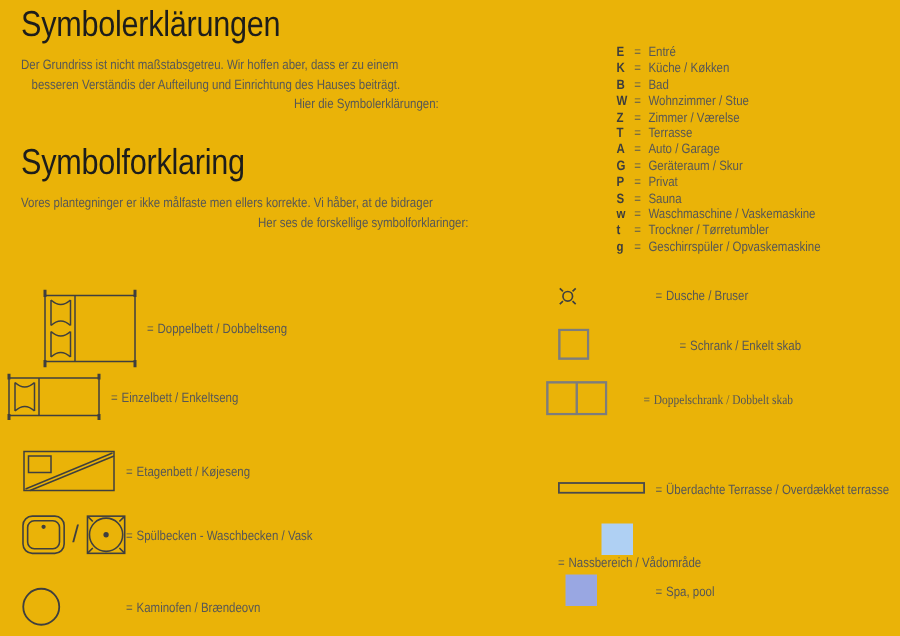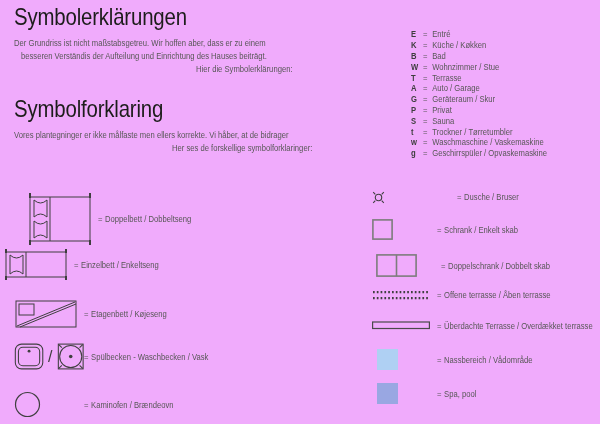--- a/index.html
+++ b/index.html
@@ -1,17 +1,17 @@
 <!DOCTYPE html>
 <html><head>
 <meta charset="utf-8">
 <style>
   html,body{margin:0;padding:0;}
   .page{
-    position:relative;width:600px;height:424px;background:#f0abfc;overflow:hidden;
+    position:relative;width:600px;height:424px;background:#eab308;overflow:hidden;
     font-family:"Liberation Sans","DejaVu Sans",sans-serif;color:#575756;
   }
   .cond{display:inline-block;transform:scaleX(0.85);transform-origin:0 50%;white-space:nowrap;}
   .h1{
     position:absolute;left:14px;margin:0;font-size:24px;font-weight:400;
     color:#1d1d1b;letter-spacing:-0.2px;line-height:26px;
   }
   .para{position:absolute;left:14px;font-size:9px;line-height:13px;color:#575756;text-align:right;}
   .para div{white-space:nowrap;}
 
@@ -123,94 +123,88 @@
     <div class="code-row">
         <span class="cond"><span class="letter">K</span><span class="eq">=</span><span>Küche / Køkken</span></span>
       </div>
     <div class="code-row">
         <span class="cond"><span class="letter">B</span><span class="eq">=</span><span>Bad</span></span>
       </div>
     <div class="code-row">
         <span class="cond"><span class="letter">W</span><span class="eq">=</span><span>Wohnzimmer / Stue</span></span>
       </div>
     <div class="code-row">
+        <span class="cond"><span class="letter">Z</span><span class="eq">=</span><span>Zimmer / Værelse</span></span>
+      </div>
+    <div class="code-row">
         <span class="cond"><span class="letter">T</span><span class="eq">=</span><span>Terrasse</span></span>
       </div>
     <div class="code-row">
         <span class="cond"><span class="letter">A</span><span class="eq">=</span><span>Auto / Garage</span></span>
       </div>
     <div class="code-row">
         <span class="cond"><span class="letter">G</span><span class="eq">=</span><span>Geräteraum / Skur</span></span>
       </div>
     <div class="code-row">
         <span class="cond"><span class="letter">P</span><span class="eq">=</span><span>Privat</span></span>
       </div>
     <div class="code-row">
         <span class="cond"><span class="letter">S</span><span class="eq">=</span><span>Sauna</span></span>
       </div>
     <div class="code-row">
+        <span class="cond"><span class="letter">w</span><span class="eq">=</span><span>Waschmaschine / Vaskemaskine</span></span>
+      </div>
+    <div class="code-row">
         <span class="cond"><span class="letter">t</span><span class="eq">=</span><span>Trockner / Tørretumbler</span></span>
       </div>
     <div class="code-row">
-        <span class="cond"><span class="letter">w</span><span class="eq">=</span><span>Waschmaschine / Vaskemaskine</span></span>
-      </div>
-    <div class="code-row">
         <span class="cond"><span class="letter">g</span><span class="eq">=</span><span>Geschirrspüler / Opvaskemaskine</span></span>
       </div>
   </div>
 
-  <div class="sym-row right" style="left:372px;top:190px;height:14px;gap:20px;">
+  <div class="sym-row right" style="left:372px;top:190px;height:14px;">
     <span class="icon-cell">
       <svg width="13" height="13" viewBox="0 0 13 13" fill="none" stroke="#3f3f3f" stroke-width="1.1">
         <circle cx="6.5" cy="6.5" r="3.2"></circle>
         <path d="M1.2,1.2 L3.3,3.3 M11.8,1.2 L9.7,3.3 M1.2,11.8 L3.3,9.7 M11.8,11.8 L9.7,9.7"></path>
       </svg>
     </span>
     <span class="lbl cond"><span class="eq">=</span><span>Dusche / Bruser</span></span>
   </div>
 
-  <div class="sym-row right" style="left:372px;top:219px;height:21px;">
+  <div class="sym-row right" style="left:372px;top:219px;height:21px;gap:16px;">
     <span class="icon-cell">
       <svg width="21" height="21" viewBox="0 0 21 21" fill="none" stroke="#7d7d7d" stroke-width="1.6">
         <rect x="0.9" y="0.9" width="19.2" height="19.2"></rect>
       </svg>
     </span>
     <span class="lbl cond"><span class="eq">=</span><span>Schrank / Enkelt skab</span></span>
   </div>
 
-  <div class="sym-row right" style="left:376px;top:254px;height:23px;">
+  <div class="sym-row right" style="left:364px;top:254px;height:23px;font-family:Liberation Serif, serif;">
     <span class="icon-cell">
       <svg width="41" height="23" viewBox="0 0 41 23" fill="none" stroke="#7d7d7d" stroke-width="1.6">
         <rect x="0.9" y="0.9" width="39.2" height="21.2"></rect>
         <path d="M20.5,0.9 V22.1"></path>
       </svg>
     </span>
     <span class="lbl cond"><span class="eq">=</span><span>Doppelschrank / Dobbelt skab</span></span>
   </div>
 
-  <div class="sym-row right" style="left:372px;top:289px;height:12px;">
-    <span class="icon-cell">
-      <svg width="57" height="11" viewBox="0 0 57 11" fill="none" stroke="#3f3f3f" stroke-width="2.2">
-        <path d="M1,2.2 H56" stroke-dasharray="1.7 2.1"></path>
-        <path d="M1,8.2 H56" stroke-dasharray="1.7 2.1"></path>
-      </svg>
-    </span>
-    <span class="lbl cond"><span class="eq">=</span><span>Offene terrasse / Åben terrasse</span></span>
-  </div>
 
   <div class="sym-row right" style="left:372px;top:320px;height:11px;">
     <span class="icon-cell">
       <svg width="58" height="9" viewBox="0 0 58 9" fill="none" stroke="#4a4a4a" stroke-width="1.2">
         <rect x="0.6" y="1" width="56.8" height="6.5"></rect>
       </svg>
     </span>
     <span class="lbl cond"><span class="eq">=</span><span>Überdachte Terrasse / Overdækket terrasse</span></span>
   </div>
 
-  <div class="sym-row right" style="left:372px;top:349px;height:21px;">
+  <div class="sym-row right" style="left:372px;top:349px;height:21px;flex-direction:column;">
     <span class="icon-cell">
         <span class="swatch wet" style="margin-left:5px;"></span>
       </span>
     <span class="lbl cond"><span class="eq">=</span><span>Nassbereich / Vådområde</span></span>
   </div>
 
   <div class="sym-row right" style="left:372px;top:383px;height:21px;">
     <span class="icon-cell">
         <span class="swatch spa" style="margin-left:5px;"></span>
       </span>

